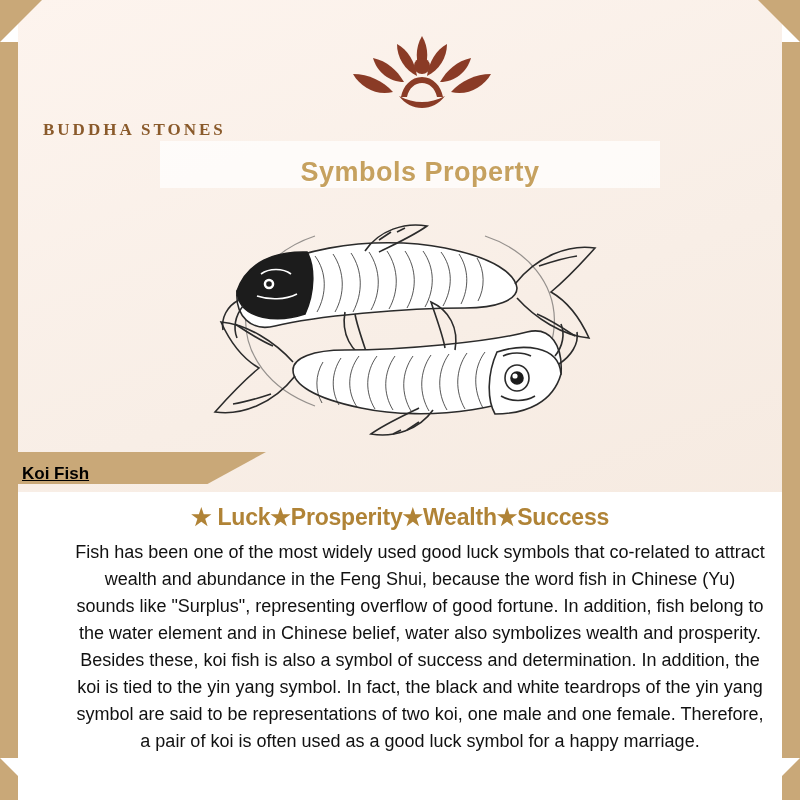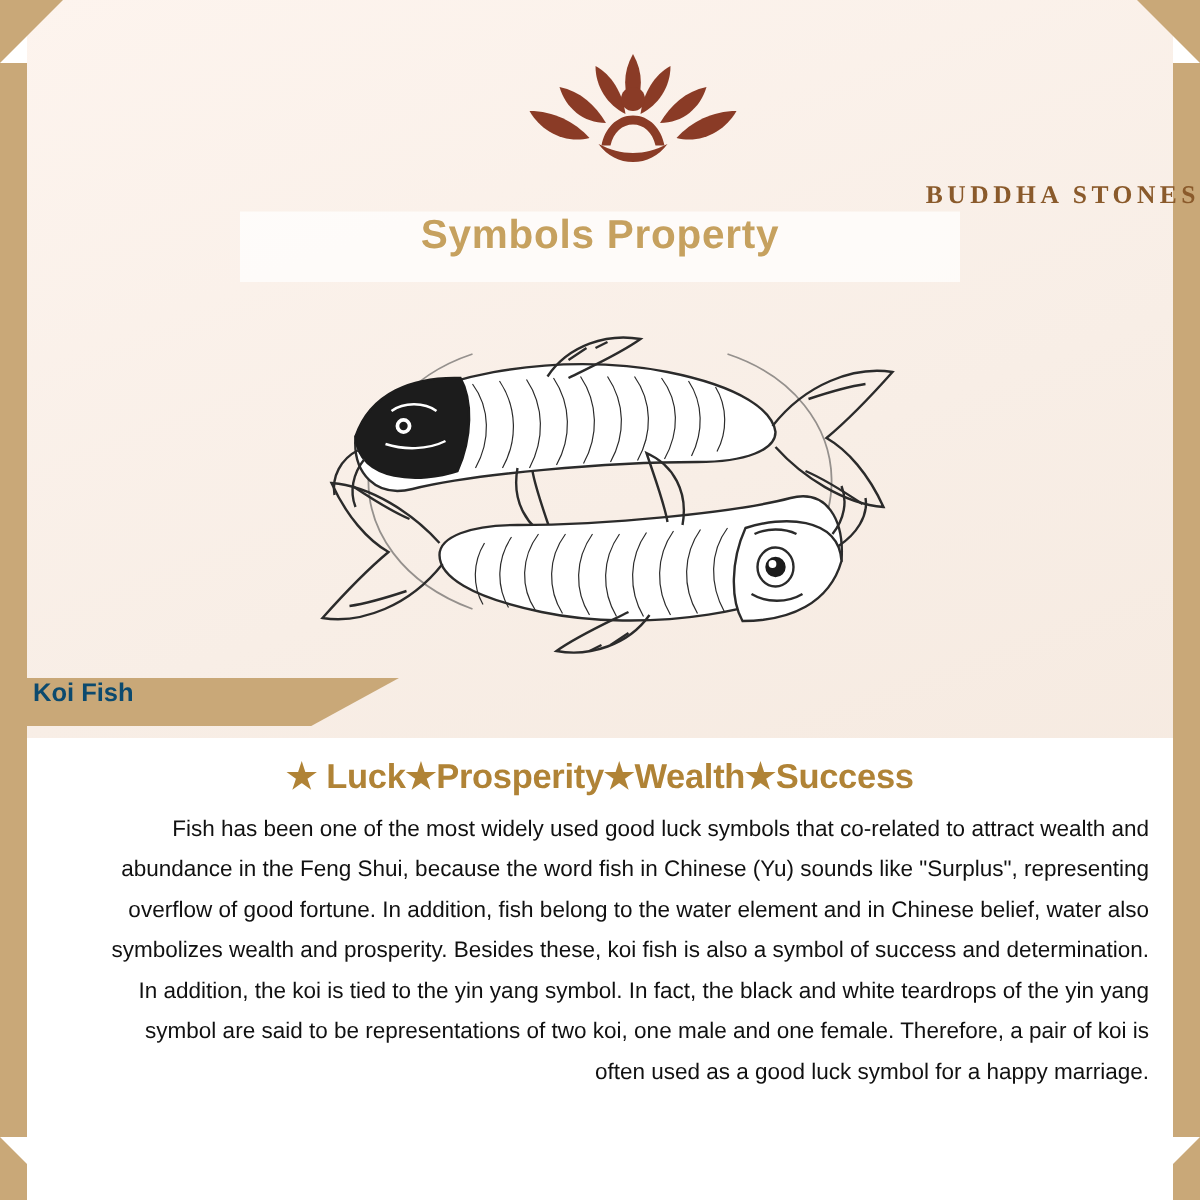--- a/index.html
+++ b/index.html
@@ -74,21 +74,21 @@
     left: 18px; right: 18px;
     top: 0; bottom: 0;
     background: linear-gradient(160deg, #fdf4ee 0%, #f8eee6 45%, #f4e7dc 100%);
   }
 
   
   .logo-block {
     position: absolute;
     left: 0; right: 0;
     top: 18px;
-    text-align: right;
+    text-align: left;
     padding-left: 43px;
   }
   .lotus-logo {
     display: block;
     margin: 0 auto;
   }
   .brand-name {
     margin-top: 2px;
     font-size: 17px;
     letter-spacing: 3px;
@@ -99,22 +99,23 @@
 
   
   .title-bar {
     position: absolute;
     left: 160px;
     width: 480px;
     top: 141px;
     height: 47px;
     background: rgba(255,255,255,0.72);
     display: flex;
-    align-items: flex-start;
+    align-items: flex-end;
     justify-content: center;
+    padding-left: 20px;
   }
   .title-text {
     font-size: 27px;
     font-weight: bold;
     color: #c6a15f;
     font-family: "Liberation Sans", sans-serif;
     letter-spacing: 0.5px;
     text-shadow: 0 1px 0 #ffffff;
   }
 
@@ -128,28 +129,29 @@
   .illus svg { display: block; margin: 0 auto; }
 
   
   .ribbon {
     position: absolute;
     left: 0;
     top: 452px;
     width: 266px;
     height: 32px;
     background: #c9a878;
-    color: #0c4a6e;
+    color: #000000;
     font-size: 17px;
     font-weight: bold;
     display: flex;
-    align-items: flex-start;
+    align-items: flex-end;
     box-sizing: border-box;
     padding-left: 22px;
     clip-path: polygon(0 0, 100% 0, 78% 100%, 0 100%);
+    text-decoration: underline;
   }
 
   
   .content {
     position: absolute;
     left: 18px; right: 18px;
     top: 492px;
     bottom: 0;
     background: #ffffff;
     padding: 10px 16px 6px 16px;
@@ -161,24 +163,24 @@
     font-size: 23px;
     font-weight: bold;
     color: #b08336;
     font-family: "Liberation Sans", sans-serif;
     margin: 2px 0 8px 0;
     white-space: nowrap;
     letter-spacing: -0.2px;
   }
 
   .body-text {
-    font-size: 15px;
+    font-size: 18px;
     line-height: 27px;
     color: #111111;
-    text-align: right;
+    text-align: center;
     font-family: "Liberation Sans", sans-serif;
     margin-left: 40px;
   }
 
   
   .bottom-fade {
     position: absolute;
     left: 18px; right: 18px;
     bottom: 0;
     height: 16px;

